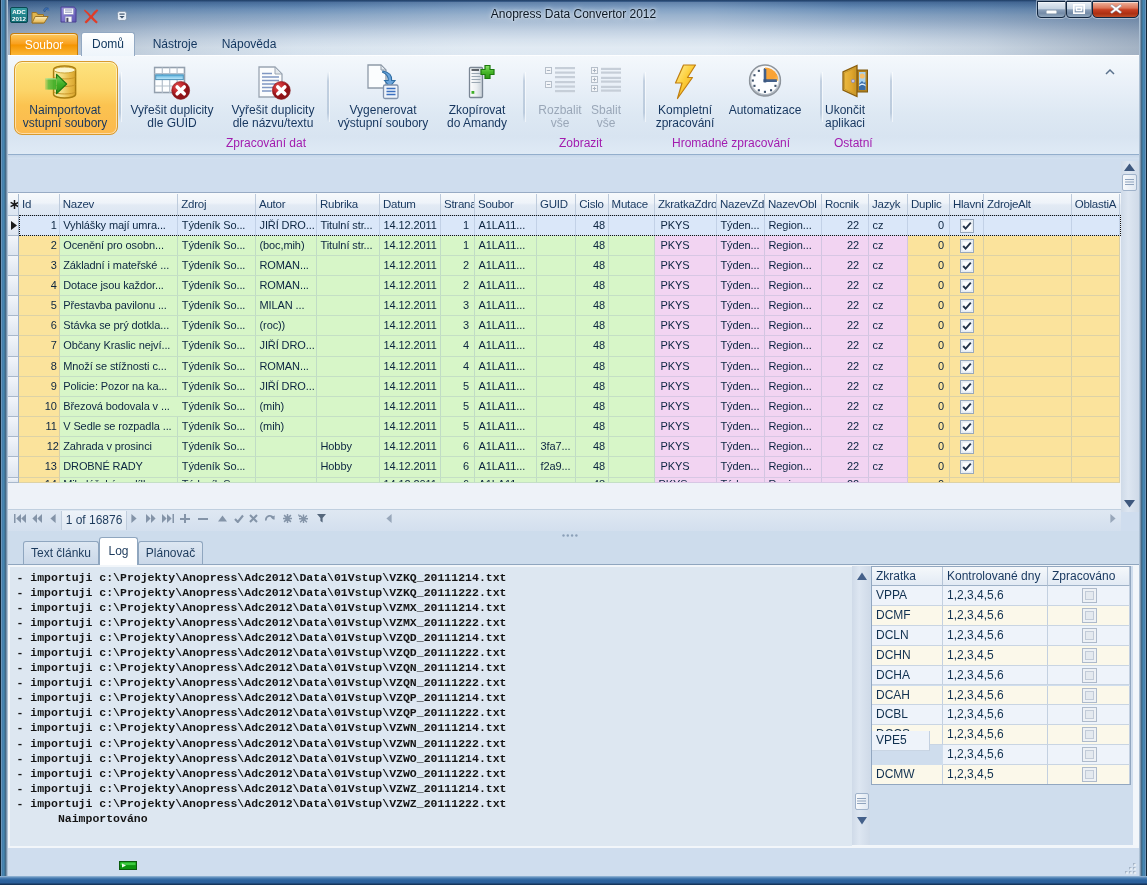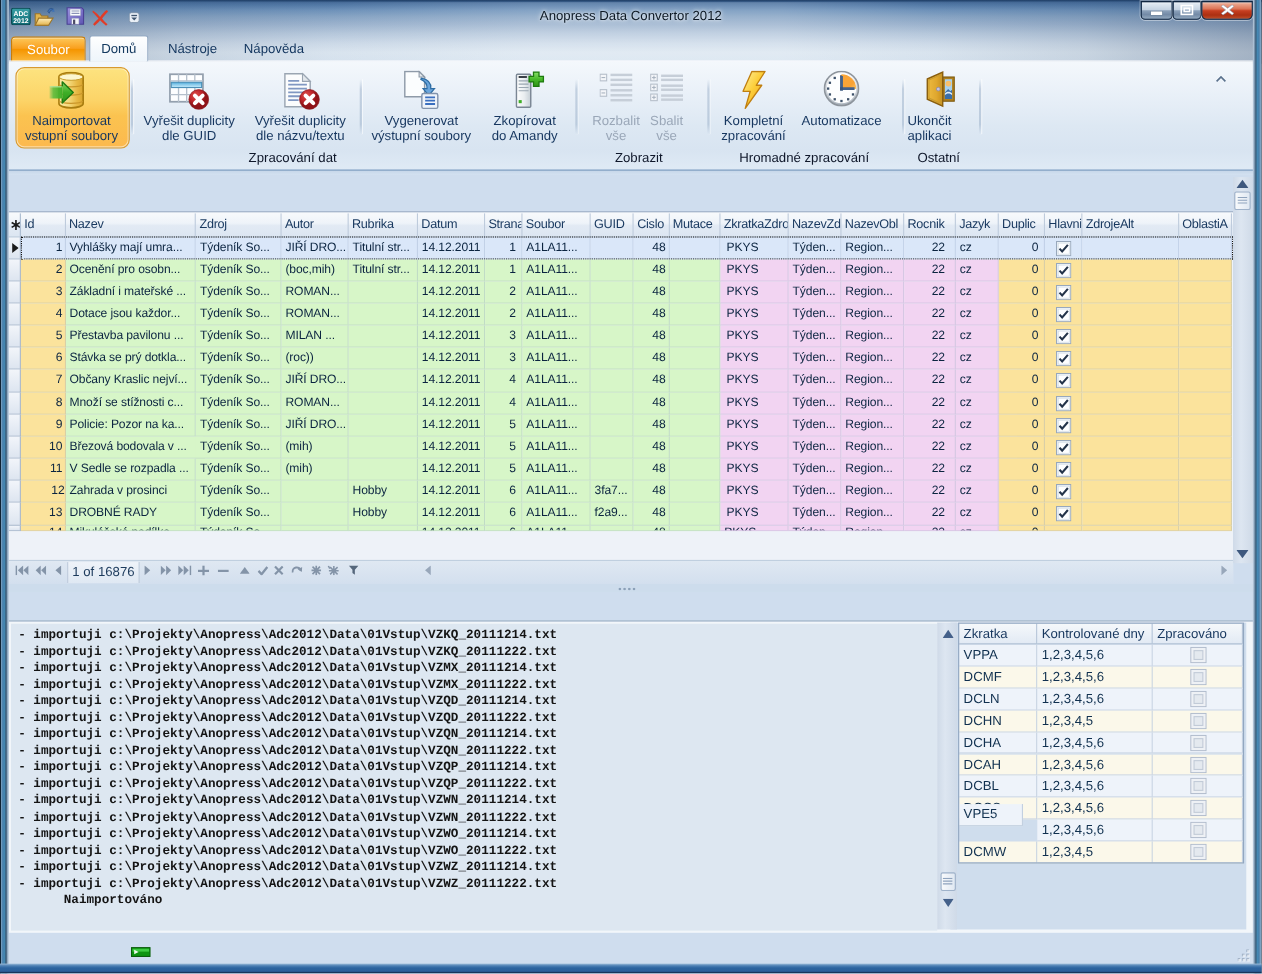--- a/index.html
+++ b/index.html
@@ -27,21 +27,21 @@
 .rtab{position:absolute;top:33px;height:22px;font-size:12px;color:#12355e;text-align:center;line-height:22px;}
 #tabDomu{left:81px;top:32px;width:54px;height:24px;background:linear-gradient(180deg,#ffffff,#f4f8fc 60%,#eef5fb);border:1px solid #93a9c3;border-bottom:none;border-radius:3px 3px 0 0;color:#143a60;box-sizing:border-box;z-index:2;}
 #tabNastroje{left:143px;width:64px;}
 #tabNapoveda{left:215px;width:68px;}
 
 #ribbon{position:absolute;left:8px;top:55px;width:1131px;height:98px;
  background:linear-gradient(180deg,#f4f8fc 0%,#e9f0f8 30%,#dde8f3 60%,#d8e4f1 82%,#dfeaf5 100%);
  border-top:1px solid #fdfeff;}
 #ribbon:after{content:"";position:absolute;left:0;bottom:-5px;width:100%;height:5px;background:linear-gradient(180deg,#93aecc 0 1px,#c6d6e9 1px,#d3e1f0 100%);}
 .rsep{position:absolute;top:72px;height:50px;width:2px;background:linear-gradient(180deg,rgba(130,155,185,0),rgba(130,155,185,.38) 18%,rgba(130,155,185,.38) 82%,rgba(130,155,185,0));box-shadow:1px 0 0 rgba(255,255,255,.55);}
-.rcap{position:absolute;top:136px;height:12px;font-size:12px;color:#0f172a;white-space:nowrap;text-align:center;}
+.rcap{position:absolute;top:136px;height:12px;font-size:12px;color:#a21caf;white-space:nowrap;text-align:center;}
 .rbtn-label{position:absolute;font-size:12px;color:#16365f;text-align:center;line-height:13.8px;white-space:pre;}
 .rbtn-label.dis{color:#9aa7b8;}
 #impbtn2{position:absolute;left:14px;top:61px;width:102px;height:72px;border-radius:8px;border:1px solid #d89a2e;
  background:linear-gradient(180deg,#fde37f 0%,#fcd468 40%,#fbc350 60%,#fcb94e 100%);box-shadow:inset 0 0 0 1px rgba(255,255,255,.5);}
 
 #groupbar{position:absolute;left:8px;top:158px;width:1131px;height:34px;background:linear-gradient(180deg,#dbe6f3,#d0deee);}
 #groupbar span{position:absolute;left:6px;top:9px;font-size:12px;color:#33475e;}
 
 #grid{position:absolute;left:8px;top:192px;width:1112.5px;height:339px;background:#eef2f8;}
 #ghead{position:absolute;left:0;top:0;width:1112.5px;height:23.5px;background:linear-gradient(180deg,#f8fafc 0%,#eef3f9 45%,#e2eaf4 55%,#dce6f2 100%);border-top:1px solid #98abc4;border-bottom:1px solid #aebfd4;box-sizing:border-box;}
@@ -822,20 +822,25 @@
         </svg>
         <svg class="nico" style="left:378px" width="6" height="9" viewBox="0 0 6 9">
           <path d="M5.6 0 L5.6 9 L0.4 4.5 Z" fill="#98a7ba"></path>
         </svg>
         <svg class="nico" style="left:1102px" width="6" height="9" viewBox="0 0 6 9">
           <path d="M0.4 0 L0.4 9 L5.6 4.5 Z" fill="#98a7ba"></path>
         </svg>
       </div>
     </div>
 <div id="splitter"></div>
+<div id="btabs">
+      <div class="btab" id="btab1">Text článku</div>
+      <div class="btab" id="btab2">Log</div>
+      <div class="btab" id="btab3">Plánovač</div>
+    </div>
 <div id="logwrap">
       <div id="log">- importuji c:\Projekty\Anopress\Adc2012\Data\01Vstup\VZKQ_20111214.txt
 - importuji c:\Projekty\Anopress\Adc2012\Data\01Vstup\VZKQ_20111222.txt
 - importuji c:\Projekty\Anopress\Adc2012\Data\01Vstup\VZMX_20111214.txt
 - importuji c:\Projekty\Anopress\Adc2012\Data\01Vstup\VZMX_20111222.txt
 - importuji c:\Projekty\Anopress\Adc2012\Data\01Vstup\VZQD_20111214.txt
 - importuji c:\Projekty\Anopress\Adc2012\Data\01Vstup\VZQD_20111222.txt
 - importuji c:\Projekty\Anopress\Adc2012\Data\01Vstup\VZQN_20111214.txt
 - importuji c:\Projekty\Anopress\Adc2012\Data\01Vstup\VZQN_20111222.txt
 - importuji c:\Projekty\Anopress\Adc2012\Data\01Vstup\VZQP_20111214.txt

